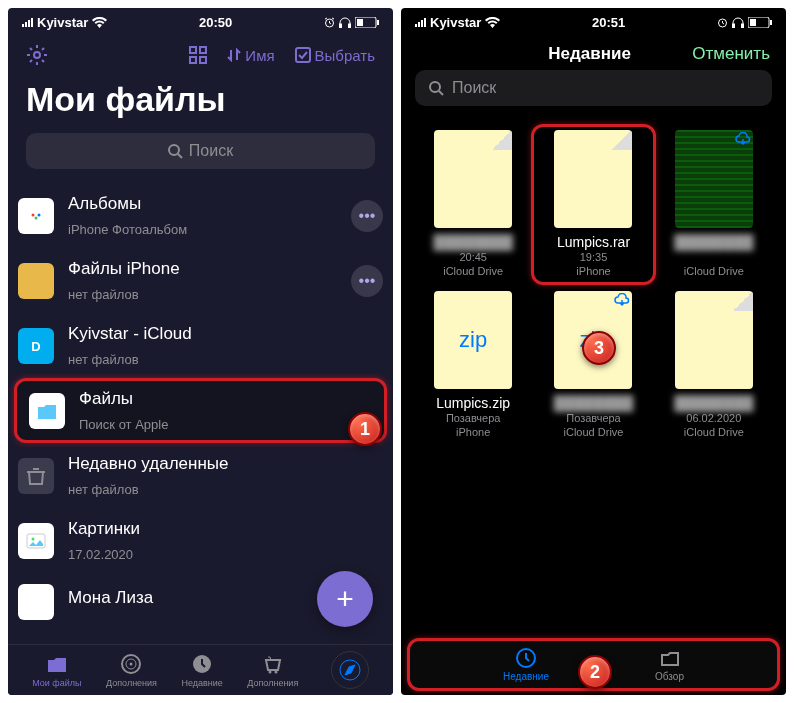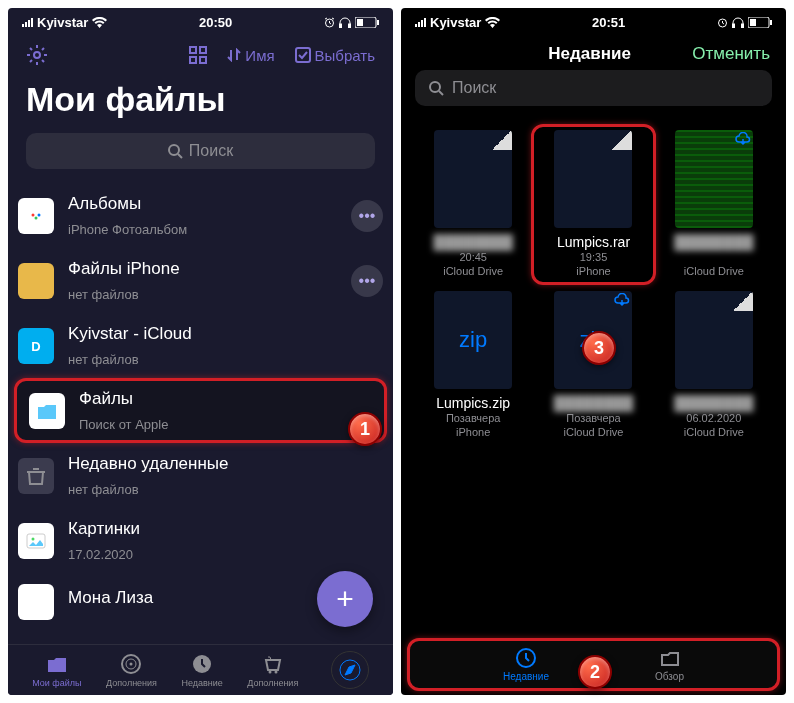--- a/index.html
+++ b/index.html
@@ -47,21 +47,21 @@
 
 
 .header-right { display: flex; justify-content: space-between; align-items: center; padding: 8px 16px 6px; }
 .header-title-r { color: #fff; font-size: 17px; font-weight: 600; flex: 1; text-align: center; margin-left: 70px; }
 .cancel-btn { color: #86efac; font-size: 17px; }
 
 
 .file-grid { display: grid; grid-template-columns: repeat(3, 1fr); gap: 12px 8px; padding: 10px 16px; }
 .grid-item { display: flex; flex-direction: column; align-items: center; position: relative; }
 .grid-item.highlighted::before { content: ''; position: absolute; top: -6px; left: -6px; right: -6px; bottom: -6px; border: 3px solid #d21f26; border-radius: 12px; box-shadow: 0 0 6px rgba(210,31,38,0.5); }
-.grid-thumb { width: 78px; height: 98px; background: #0f172a; border-radius: 4px; display: flex; align-items: center; justify-content: center; position: relative; overflow: hidden; }
+.grid-thumb { width: 78px; height: 98px; background: #fef9c3; border-radius: 4px; display: flex; align-items: center; justify-content: center; position: relative; overflow: hidden; }
 .grid-thumb.green { background: linear-gradient(0deg, #0a3d0a 0%, #0a3d0a 100%); background-image: repeating-linear-gradient(0deg, #0a5d0a 0 2px, #0a3d0a 2px 6px); }
 .zip-text { color: #007aff; font-size: 22px; font-weight: 500; }
 .fold-corner { position: absolute; top: 0; right: 0; width: 20px; height: 20px; background: linear-gradient(135deg, transparent 50%, #ddd 50%); }
 .cloud-dl { position: absolute; top: 2px; right: 2px; width: 16px; height: 16px; color: #007aff; }
 .grid-name { color: #fff; font-size: 14px; margin-top: 6px; text-align: center; }
 .grid-name.blurred { filter: blur(3px); color: #999; }
 .grid-meta { color: #8e8e93; font-size: 11px; text-align: center; line-height: 1.3; }
 
 
 .tab-bar-right { display: flex; align-items: center; justify-content: space-around; padding: 6px 40px; background: #0a0a0a; border: 3px solid #d21f26; border-radius: 12px; margin: 0 6px 4px; position: relative; box-shadow: 0 0 6px rgba(210,31,38,0.5); }

